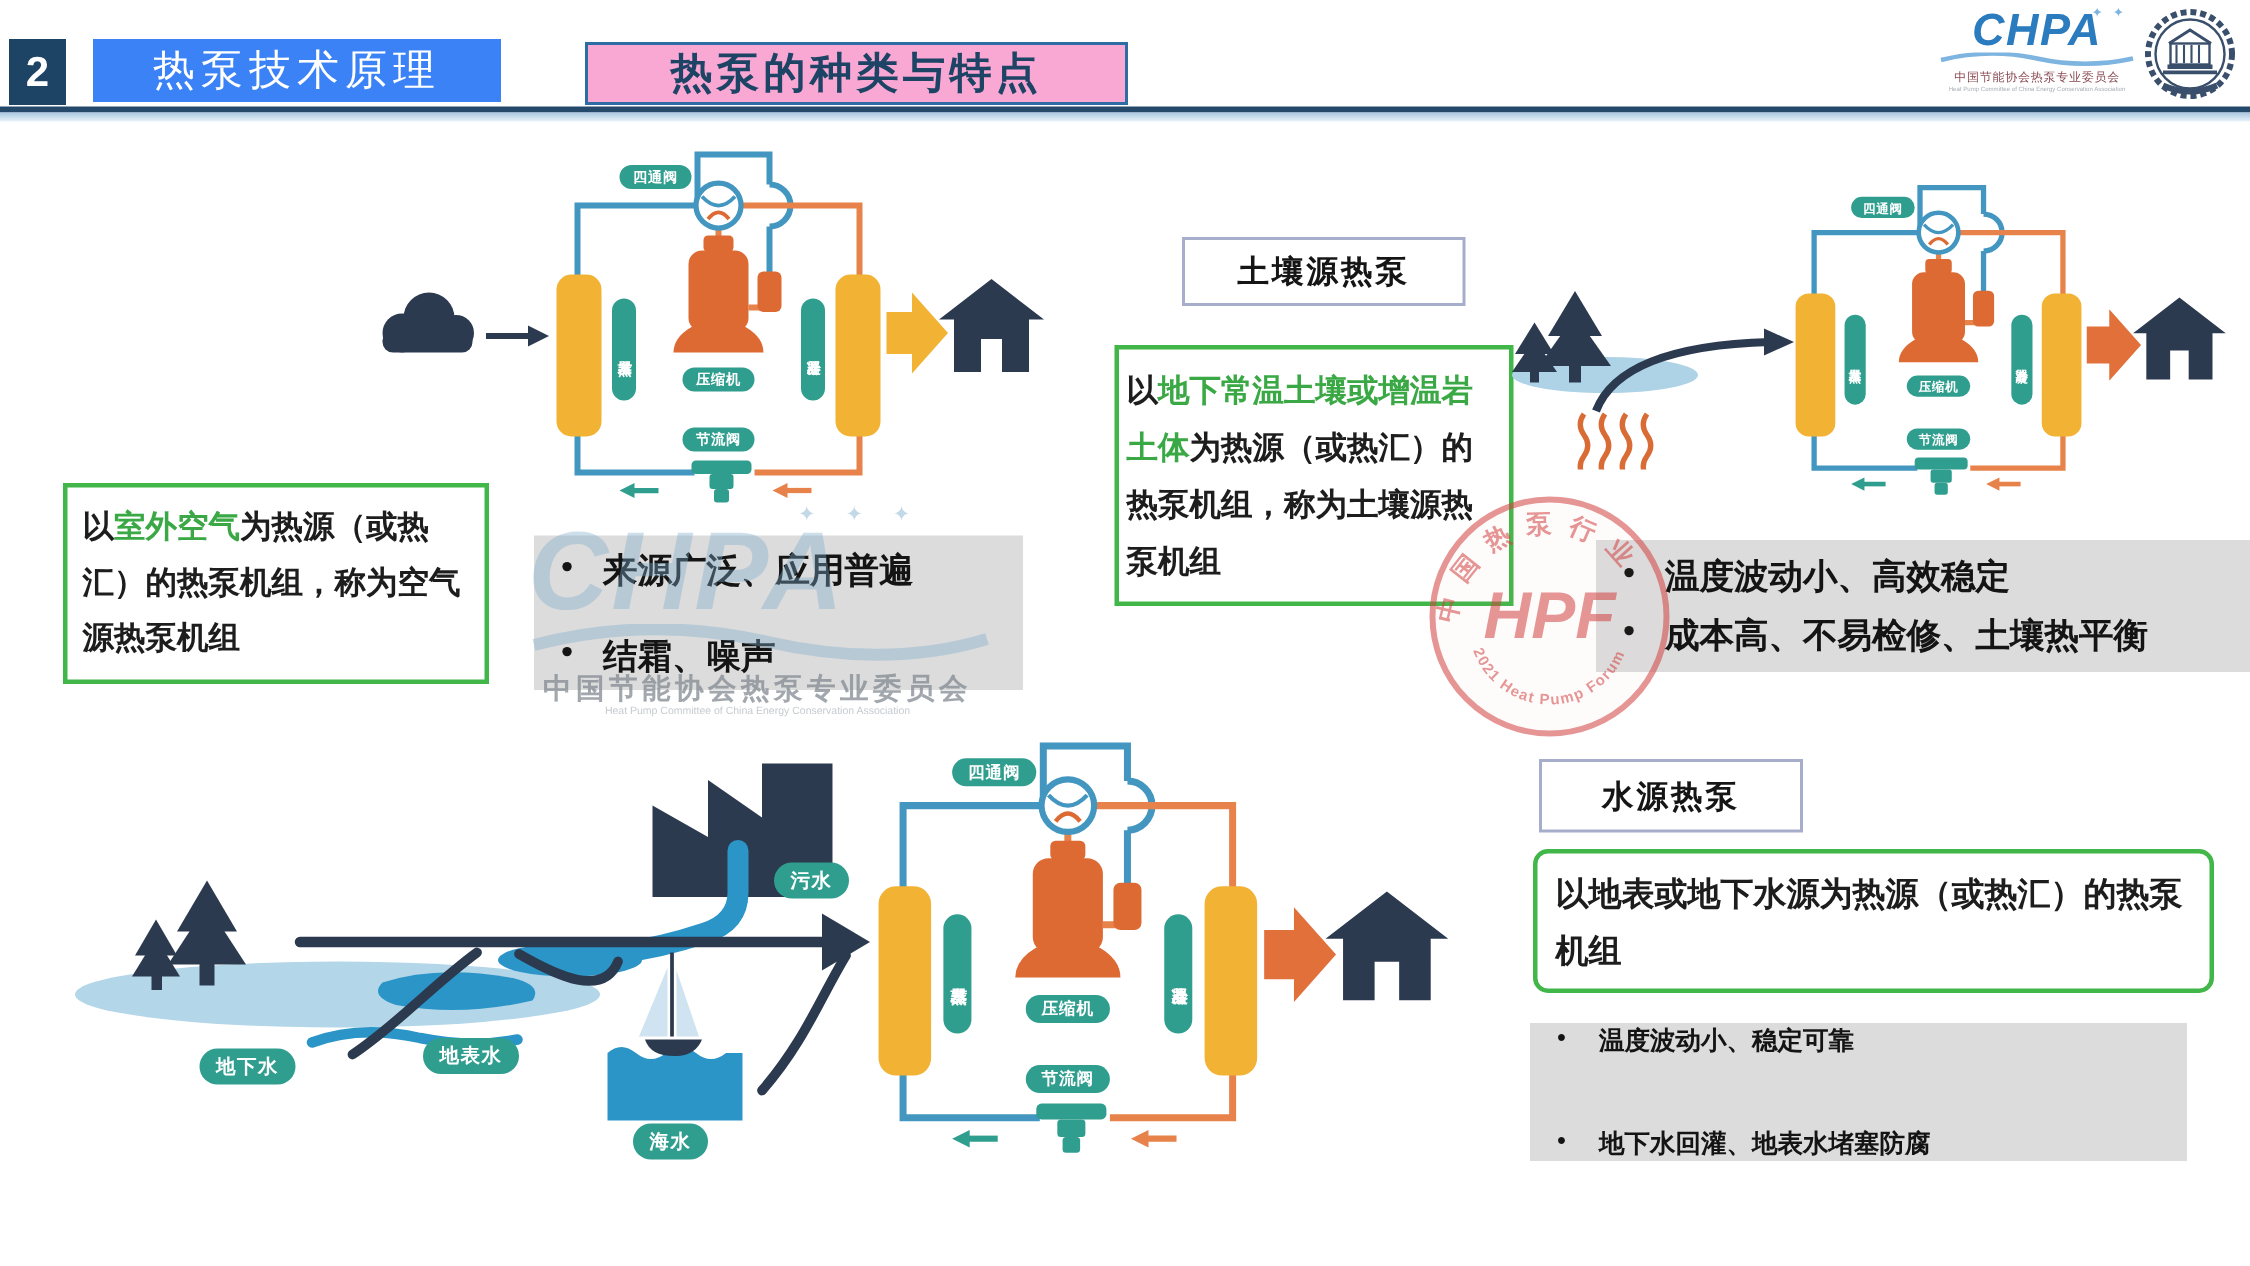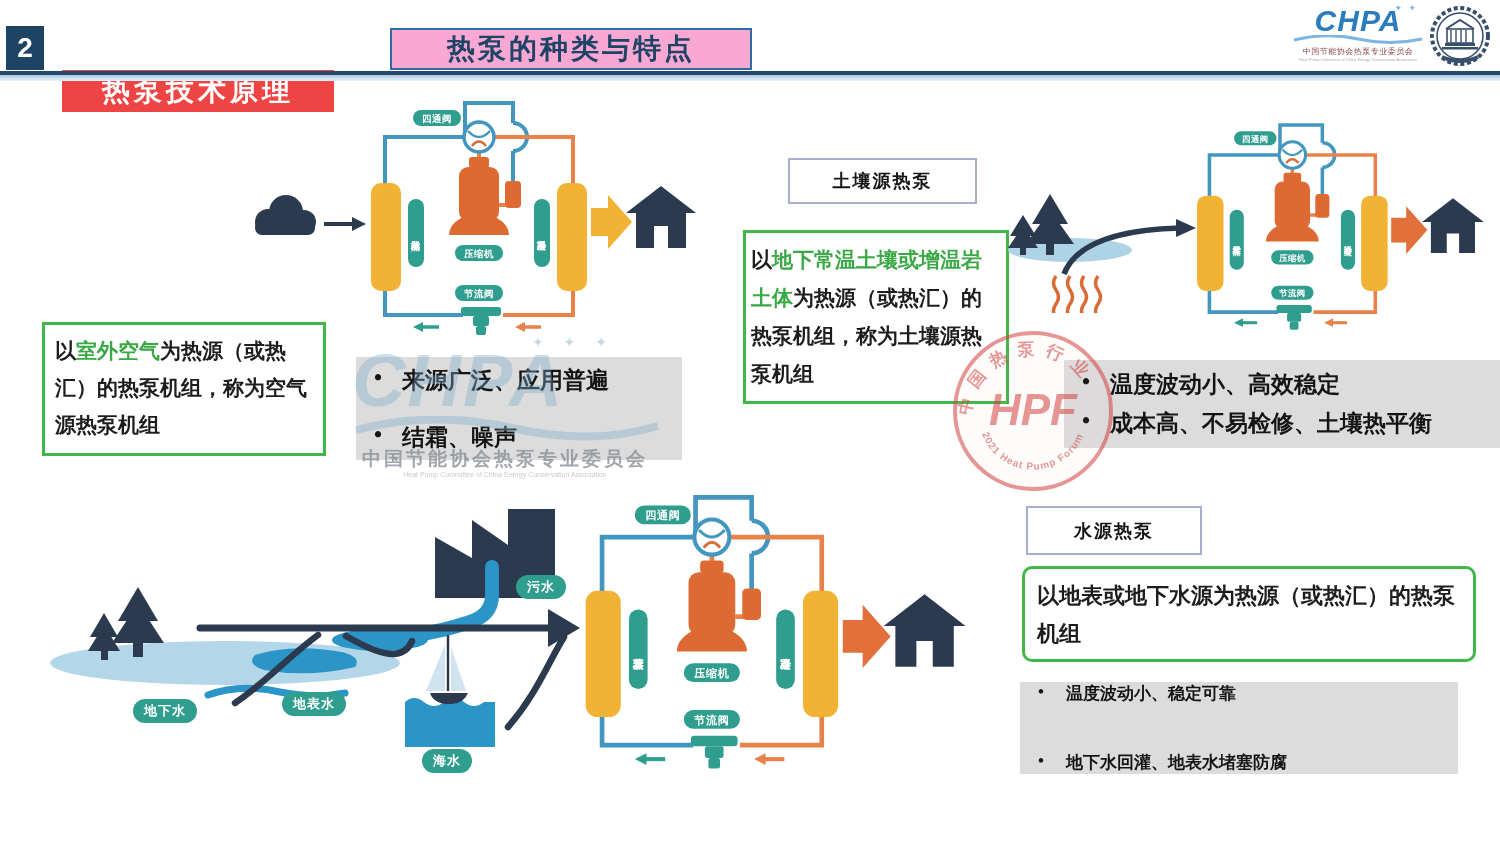--- a/index.html
+++ b/index.html
@@ -1,35 +1,35 @@
 <!DOCTYPE html>
 <html><head>
 <meta charset="utf-8">
 <style>
   html,body{margin:0;padding:0;background:#e9e9e9;font-family:"Liberation Sans",sans-serif;}
   #slide{position:relative;width:1500px;height:844px;background:#ffffff;overflow:hidden;margin:0 auto;
          box-shadow:0 0 0 1px #d8d8d8;}
   
   .num-box{position:absolute;left:6px;top:26px;width:38px;height:44px;background:#1d4365;
            color:#fff;font-size:28px;font-weight:bold;display:flex;align-items:center;justify-content:center;}
-  .sec-box{position:absolute;left:62px;top:26px;width:272px;height:42px;background:#ef4444;color:#fff;
-           font-size:28px;font-weight:bold;display:flex;align-items:center;justify-content:center;letter-spacing:4px;margin-top:44px;}
+  .sec-box{position:absolute;left:62px;top:26px;width:272px;height:42px;background:#3b82f6;color:#fff;
+           font-size:28px;font-weight:normal;display:flex;align-items:center;justify-content:center;letter-spacing:4px;}
   .page-box{position:absolute;left:390px;top:28px;width:358px;height:38px;background:#f9a8d4;border:2px solid #2e6da4;
            color:#1d4365;font-size:28px;font-weight:bold;display:flex;align-items:center;justify-content:center;letter-spacing:3px;}
   .rule1{position:absolute;left:0;top:71px;width:1500px;height:4px;background:#24496b;}
   .rule2{position:absolute;left:0;top:75px;width:1500px;height:6px;background:linear-gradient(#a9c6e0,#eaf3fa);}
   
   .chpa-logo{position:absolute;left:1292px;top:7px;width:132px;height:64px;text-align:center;}
   .chpa-word{color:#2b7bbf;font-size:30px;font-weight:bold;font-style:italic;letter-spacing:1px;line-height:28px;}
   .chpa-stars{position:absolute;right:6px;top:-4px;color:#7db4e0;font-size:9px;letter-spacing:2px;}
   .chpa-cn{color:#8a4a52;font-size:8px;letter-spacing:.5px;margin-top:2px;white-space:nowrap;}
   .chpa-en{color:#a7b0b8;font-size:4.5px;white-space:nowrap;transform:scale(.9);}
   
   .label-box{position:absolute;background:#fff;border:2px solid #a6aecb;color:#151515;font-weight:bold;
-             font-size:18px;display:flex;align-items:center;justify-content:center;letter-spacing:2px;
+             font-size:21px;display:flex;align-items:center;justify-content:center;letter-spacing:2px;
              font-family:"Liberation Serif",serif;}
   .green-box{position:absolute;background:#fff;border:3px solid #41b649;color:#1d1d1d;
              font-family:"Liberation Serif",serif;font-weight:600;}
   .green-box .hl{color:#3aa945;}
   .gray-box{position:absolute;background:rgba(217,217,217,.93);color:#141414;font-weight:bold;
             font-family:"Liberation Serif",serif;}
   .bullet-line{position:relative;padding-left:46px;white-space:nowrap;}
   .bullet-line:before{content:"\2022";position:absolute;left:18px;}
   
   .pill{position:absolute;background:#2f9e8e;color:#fff;font-size:13px;font-weight:bold;

